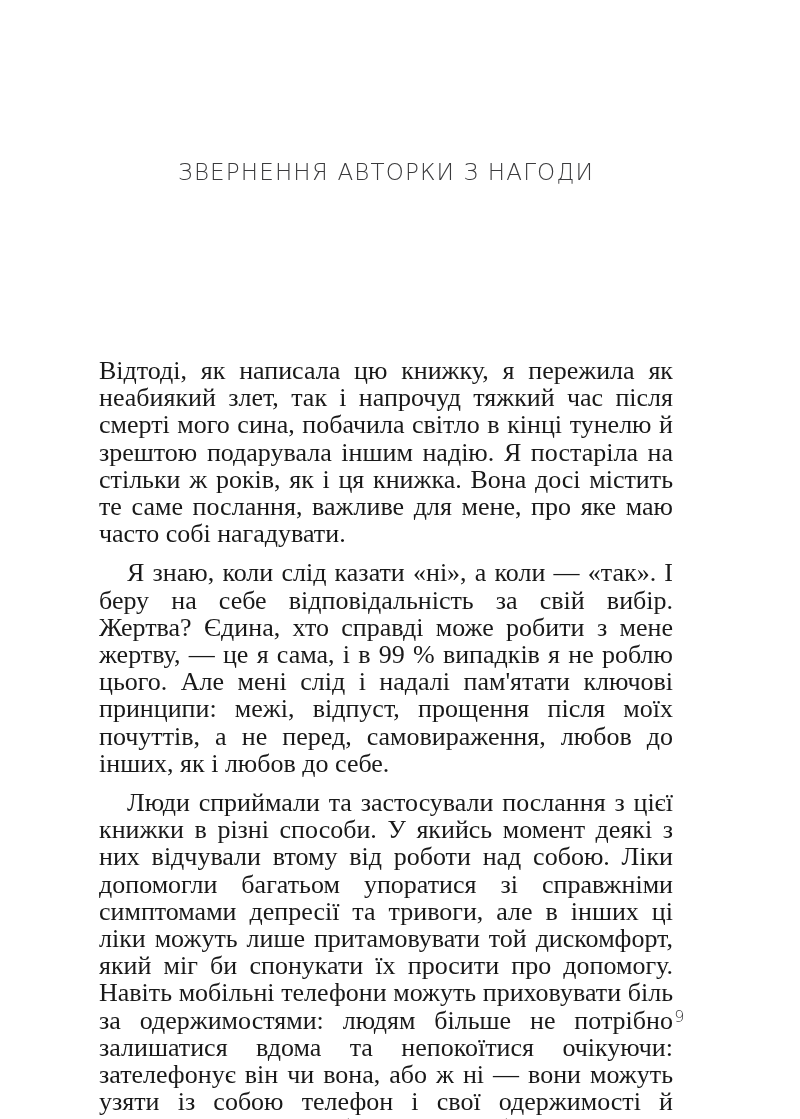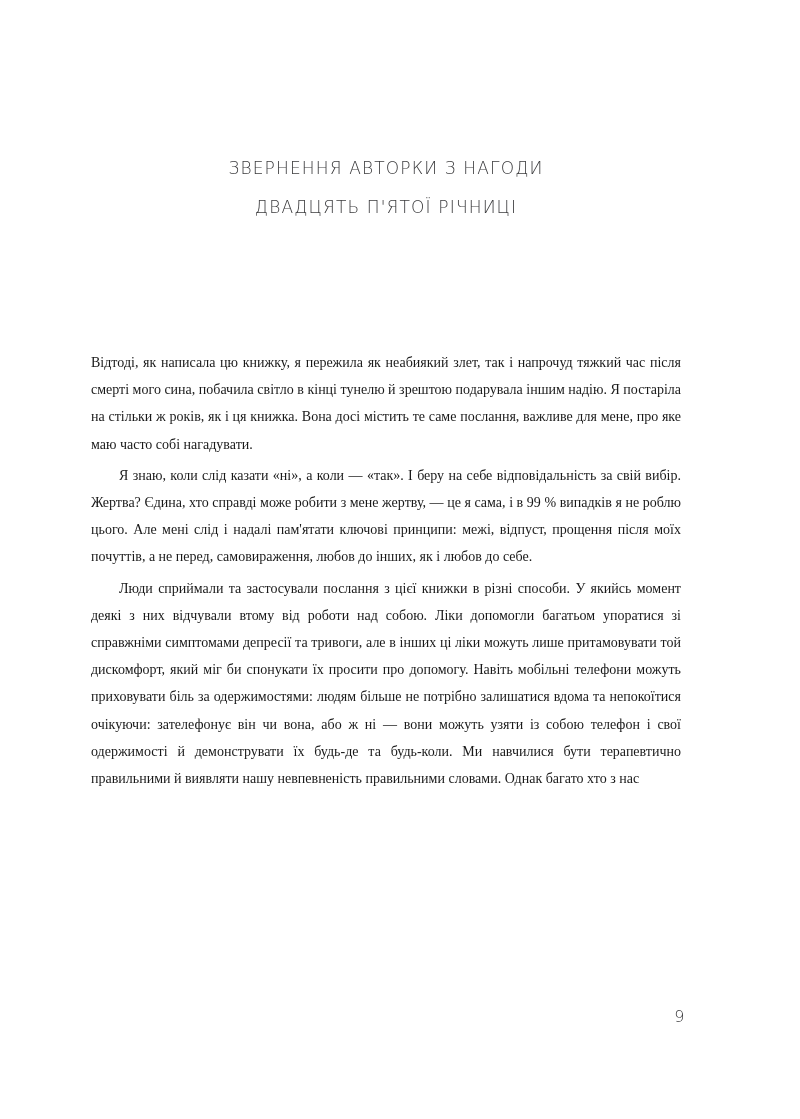--- a/index.html
+++ b/index.html
@@ -23,42 +23,42 @@
 
   
   .chapter-title {
     position: absolute;
     left: 87px;
     top: 138px;
     width: 598px;
     text-align: center;
     font-family: "DejaVu Sans", "Liberation Sans", sans-serif;
     font-weight: 300;
-    font-size: 17px;
+    font-size: 23px;
     letter-spacing: 1.15px;
     line-height: 39px;
     color: #3b3b3d;
     text-transform: uppercase;
     -webkit-font-smoothing: antialiased;
   }
   .chapter-title .title-line {
     display: block;
     white-space: nowrap;
   }
 
   
   .body-copy {
     position: absolute;
     left: 87px;
     top: 345px;
     width: 598px;
   }
   .body-copy p {
-    margin: 4px;
-    font-size: 14px;
+    margin: 12px;
+    font-size: 26px;
     line-height: 27.2px;
     text-align: justify;
     text-justify: inter-word;
     text-indent: 28px;
     hyphens: manual;
     color: #191919;
   }
   .body-copy p.first {
     text-indent: 0;
   }
@@ -77,21 +77,20 @@
     letter-spacing: 0.5px;
   }
 </style>
 </head>
 <body>
 
 <div class="page">
 
   <h1 class="chapter-title">
     <span class="title-line">ЗВЕРНЕННЯ АВТОРКИ З НАГОДИ</span>
-    <span class="title-line">ДВАДЦЯТЬ П'ЯТОЇ РІЧНИЦІ</span>
   </h1>
 
   <div class="body-copy">
     <p class="first">Відтоді, як написала цю книжку, я пережила як неабиякий злет, так і напрочуд тяжкий час після смерті мого сина, побачила світло в кінці тунелю й зрештою подарувала іншим надію. Я постаріла на стільки ж років, як і ця книжка. Вона досі містить те саме послання, важливе для мене, про яке маю часто собі нагадувати.</p>
     <p>Я знаю, коли слід казати «ні», а коли — «так». І беру на себе відповідальність за свій вибір. Жертва? Єдина, хто справді може робити з мене жертву, — це я сама, і в 99 % випадків я не роблю цього. Але мені слід і надалі пам'ятати ключові принципи: межі, відпуст, прощення після моїх почуттів, а не перед, самовираження, любов до інших, як і любов до себе.</p>
     <p>Люди сприймали та застосували послання з цієї книжки в різні способи. У якийсь момент деякі з них відчували втому від роботи над собою. Ліки допомогли багатьом упоратися зі справжніми симптомами депресії та тривоги, але в інших ці ліки можуть лише притамовувати той дискомфорт, який міг би спонукати їх просити про допомогу. Навіть мобільні телефони можуть приховувати біль за одержимостями: людям більше не потрібно залишатися вдома та непокоїтися очікуючи: зателефонує він чи вона, або ж ні — вони можуть узяти із собою телефон і свої одержимості й демонструвати їх будь-де та будь-коли. Ми навчилися бути терапевтично правильними й виявляти нашу невпевненість правильними словами. Однак багато хто з нас</p>
   </div>
 
   <div class="folio">9</div>
 

